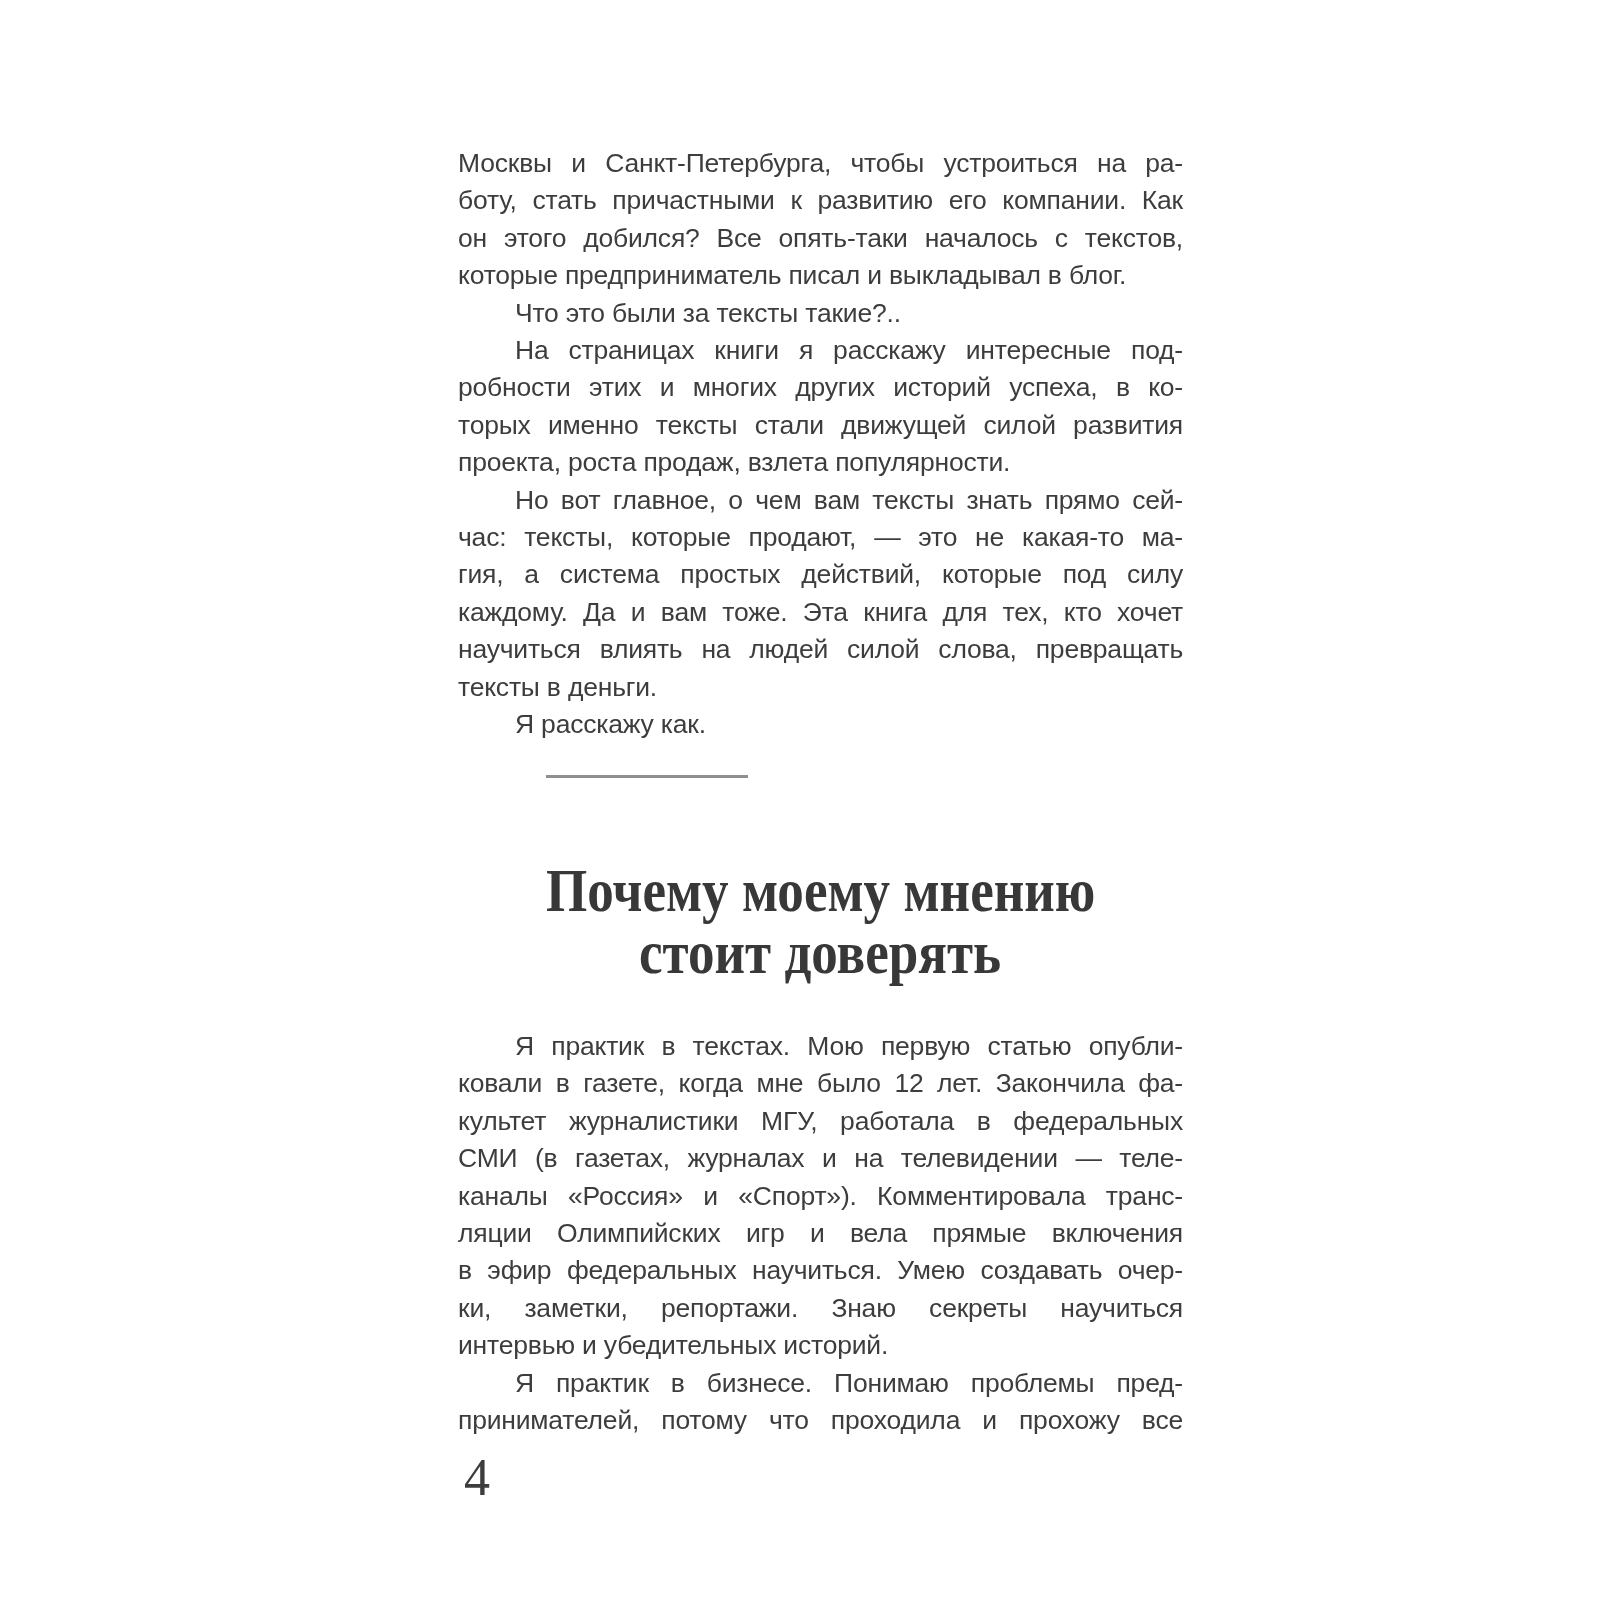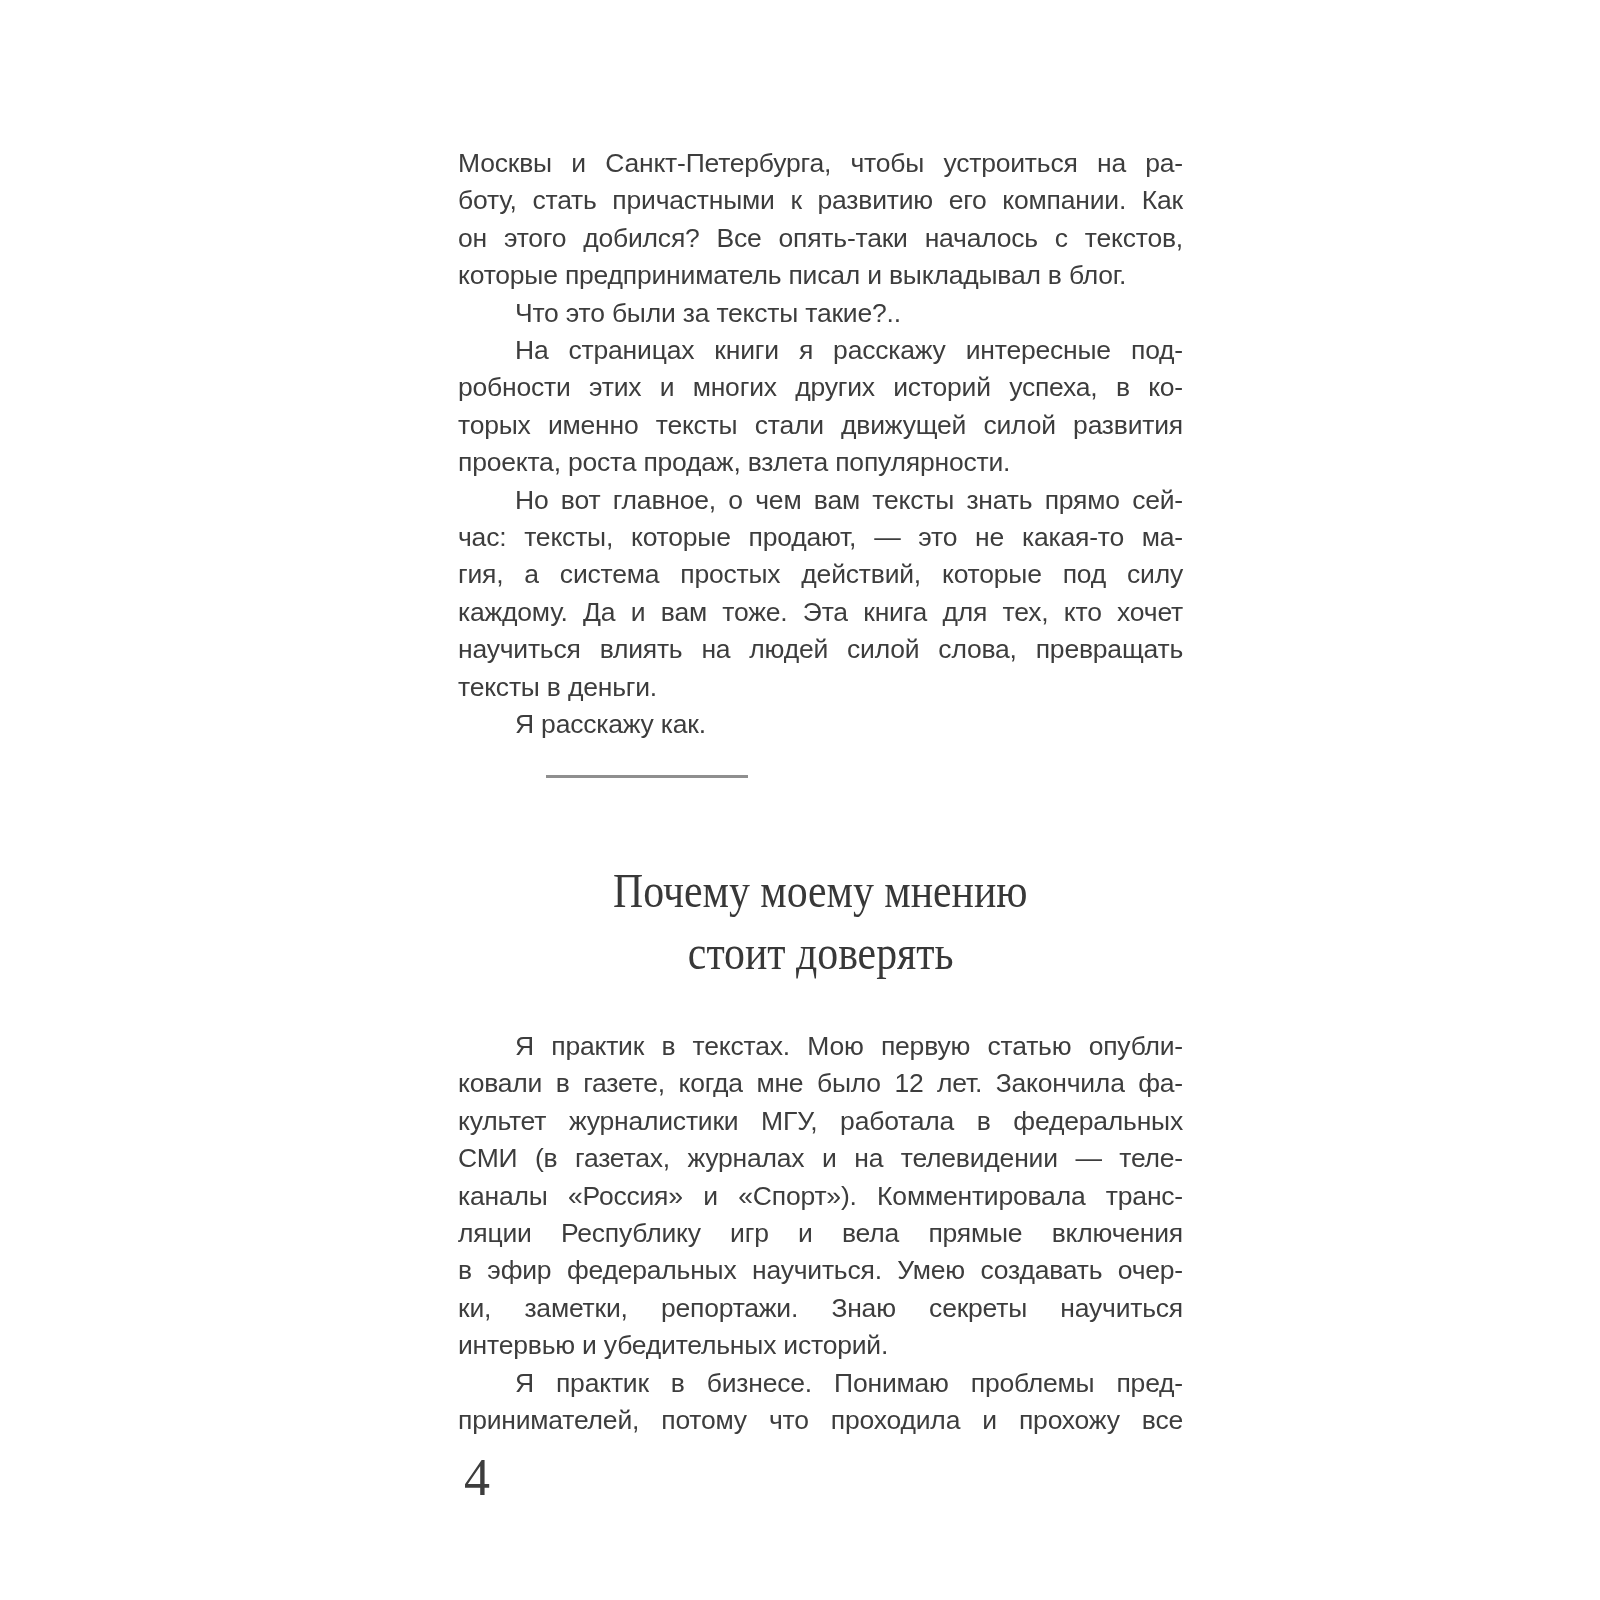--- a/index.html
+++ b/index.html
@@ -45,22 +45,22 @@
     height: 3px;
     background: var(--divider, #8f8f8f);
   }
   .heading {
     position: absolute;
     left: 458px;
     top: 860px;
     width: 725px;
     text-align: center;
     font-family: "Liberation Serif", serif;
-    font-weight: 400;
-    font-size: 48px;
+    font-weight: 700;
+    font-size: 61px;
     line-height: 62px;
     color: var(--heading, #383838);
   }
   .heading .hline { display: block; }
   .heading .hl {
     display: inline-block;
     transform: scaleX(0.87);
     transform-origin: 50% 50%;
     white-space: nowrap;
   }
@@ -104,21 +104,21 @@
     <span class="hline"><span class="hl">Почему моему мнению</span></span>
     <span class="hline"><span class="hl">стоит доверять</span></span>
   </div>
 
   <div class="textcol" id="section-block">
       <div class="line indent">Я практик в текстах. Мою первую статью опубли-</div>
       <div class="line">ковали в газете, когда мне было 12 лет. Закончила фа-</div>
       <div class="line">культет журналистики МГУ, работала в федеральных</div>
       <div class="line">СМИ (в газетах, журналах и на телевидении — теле-</div>
       <div class="line">каналы «Россия» и «Спорт»). Комментировала транс-</div>
-      <div class="line">ляции Республику игр и вела прямые включения</div>
+      <div class="line">ляции Олимпийских игр и вела прямые включения</div>
       <div class="line">в эфир федеральных научиться. Умею создавать очер-</div>
       <div class="line">ки, заметки, репортажи. Знаю секреты научиться</div>
       <div class="line left">интервью и убедительных историй.</div>
       <div class="line indent">Я практик в бизнесе. Понимаю проблемы пред-</div>
       <div class="line">принимателей, потому что проходила и прохожу все</div>
     </div>
 
   <div class="page-number">4</div>
 
 </div>

